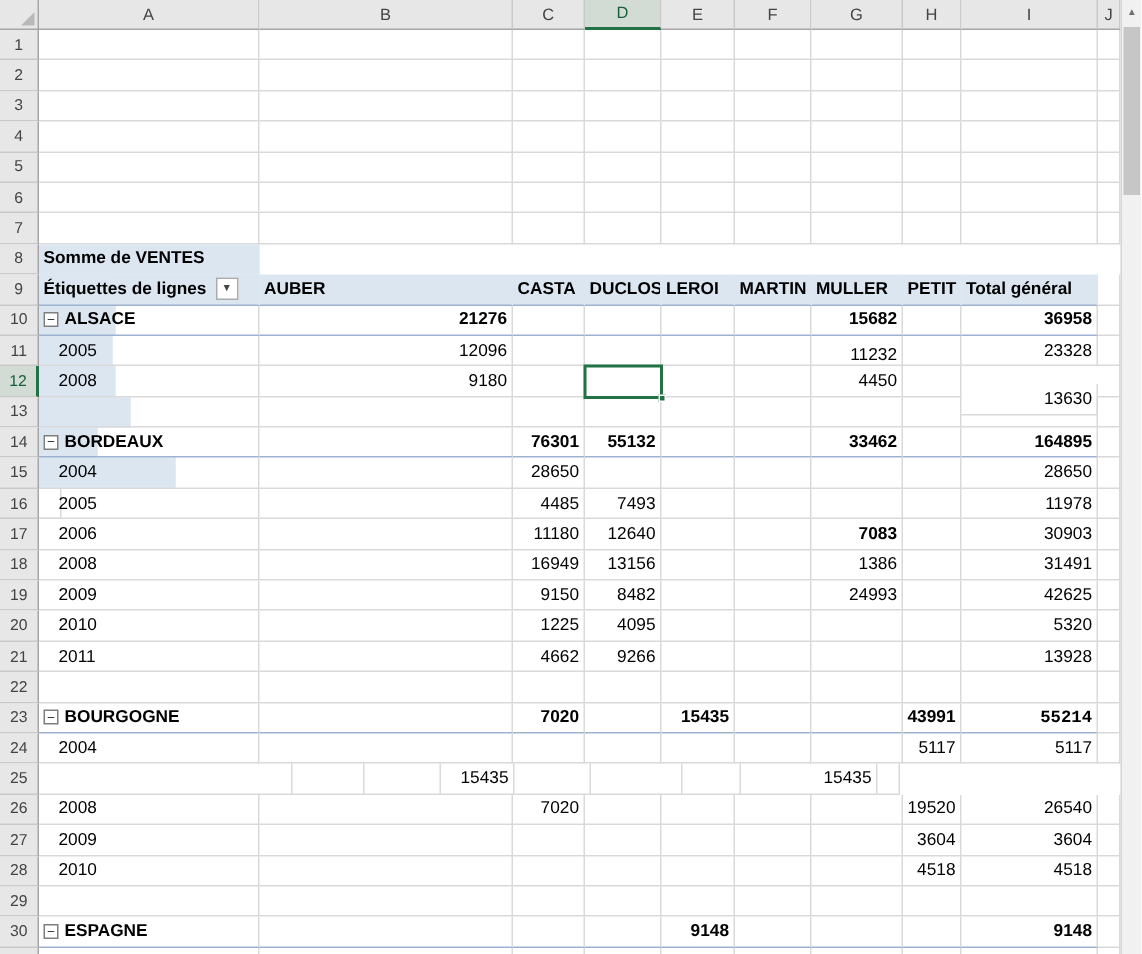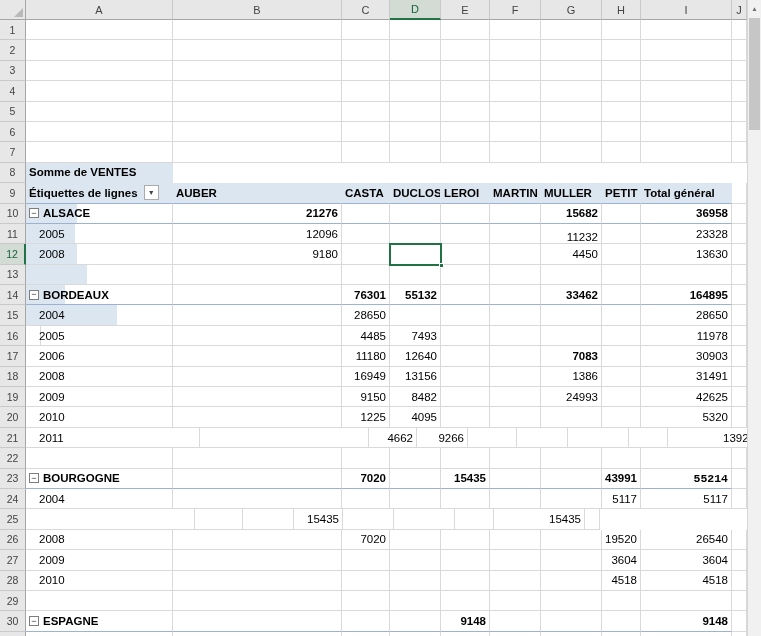--- a/index.html
+++ b/index.html
@@ -307,21 +307,21 @@
           <span>9180</span>
         </div>
         <div class="cell" style="width: 48px;"></div>
         <div class="cell" style="width: 51px;"></div>
         <div class="cell" style="width: 49px;"></div>
         <div class="cell" style="width: 51px;"></div>
         <div class="cell num" style="width: 61px;">
           <span>4450</span>
         </div>
         <div class="cell" style="width: 39px;"></div>
-        <div class="cell num" style="width: 91px;">
+        <div class="cell num" style="width: 91px; margin-top: 12px;">
           <span>13630</span>
         </div>
         <div class="cell" style="width: 15px;"></div>
       </div>
       <div class="grid-row" style="height: 20.4px;">
         <div class="cell" style="width: 147px;"></div>
         <div class="cell" style="width: 169px;"></div>
         <div class="cell" style="width: 48px;"></div>
         <div class="cell" style="width: 51px;"></div>
         <div class="cell" style="width: 49px;"></div>
@@ -472,21 +472,21 @@
         <div class="cell" style="width: 49px;"></div>
         <div class="cell" style="width: 51px;"></div>
         <div class="cell" style="width: 61px;"></div>
         <div class="cell" style="width: 39px;"></div>
         <div class="cell num" style="width: 91px;">
           <span>5320</span>
         </div>
         <div class="cell" style="width: 15px;"></div>
       </div>
       <div class="grid-row" style="height: 20.4px;">
-        <div class="cell indent" style="width: 174px;">
+        <div class="cell indent" style="width: 147px;">
           <span>2011</span>
         </div>
         <div class="cell" style="width: 169px;"></div>
         <div class="cell num" style="width: 48px;">
           <span>4662</span>
         </div>
         <div class="cell num" style="width: 51px; text-align: right;">
           <span>9266</span>
         </div>
         <div class="cell" style="width: 49px;"></div>

